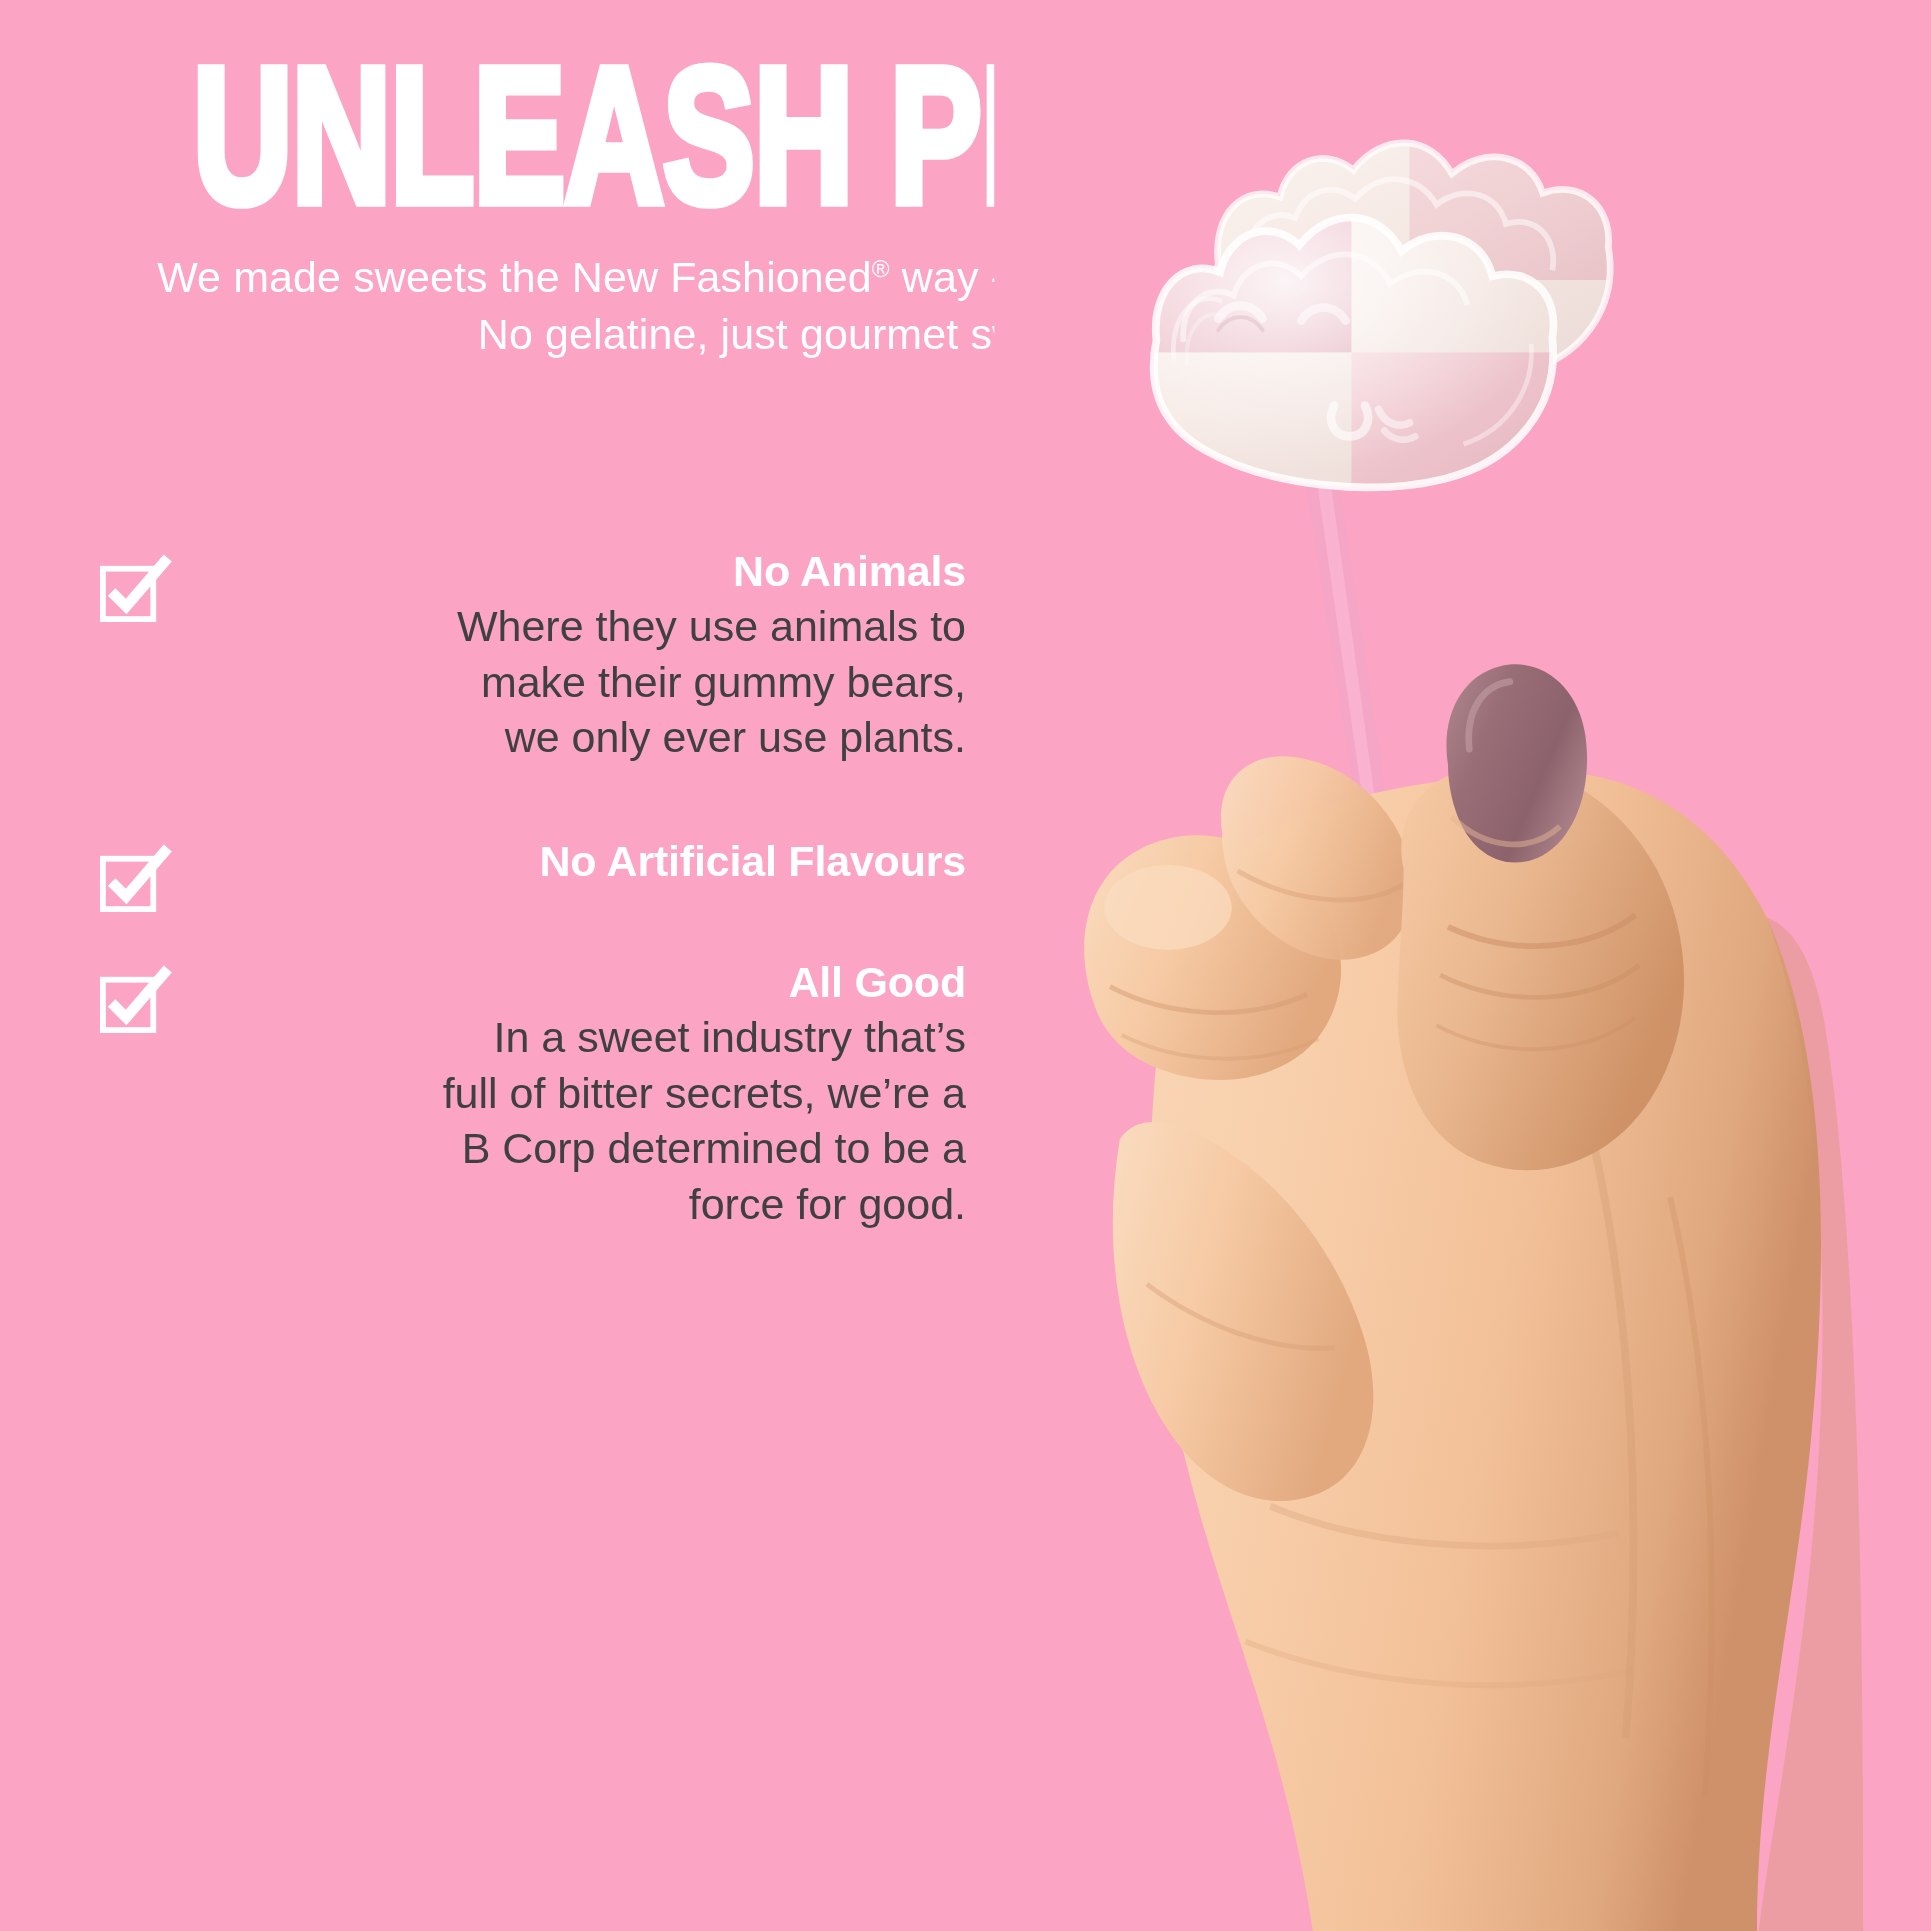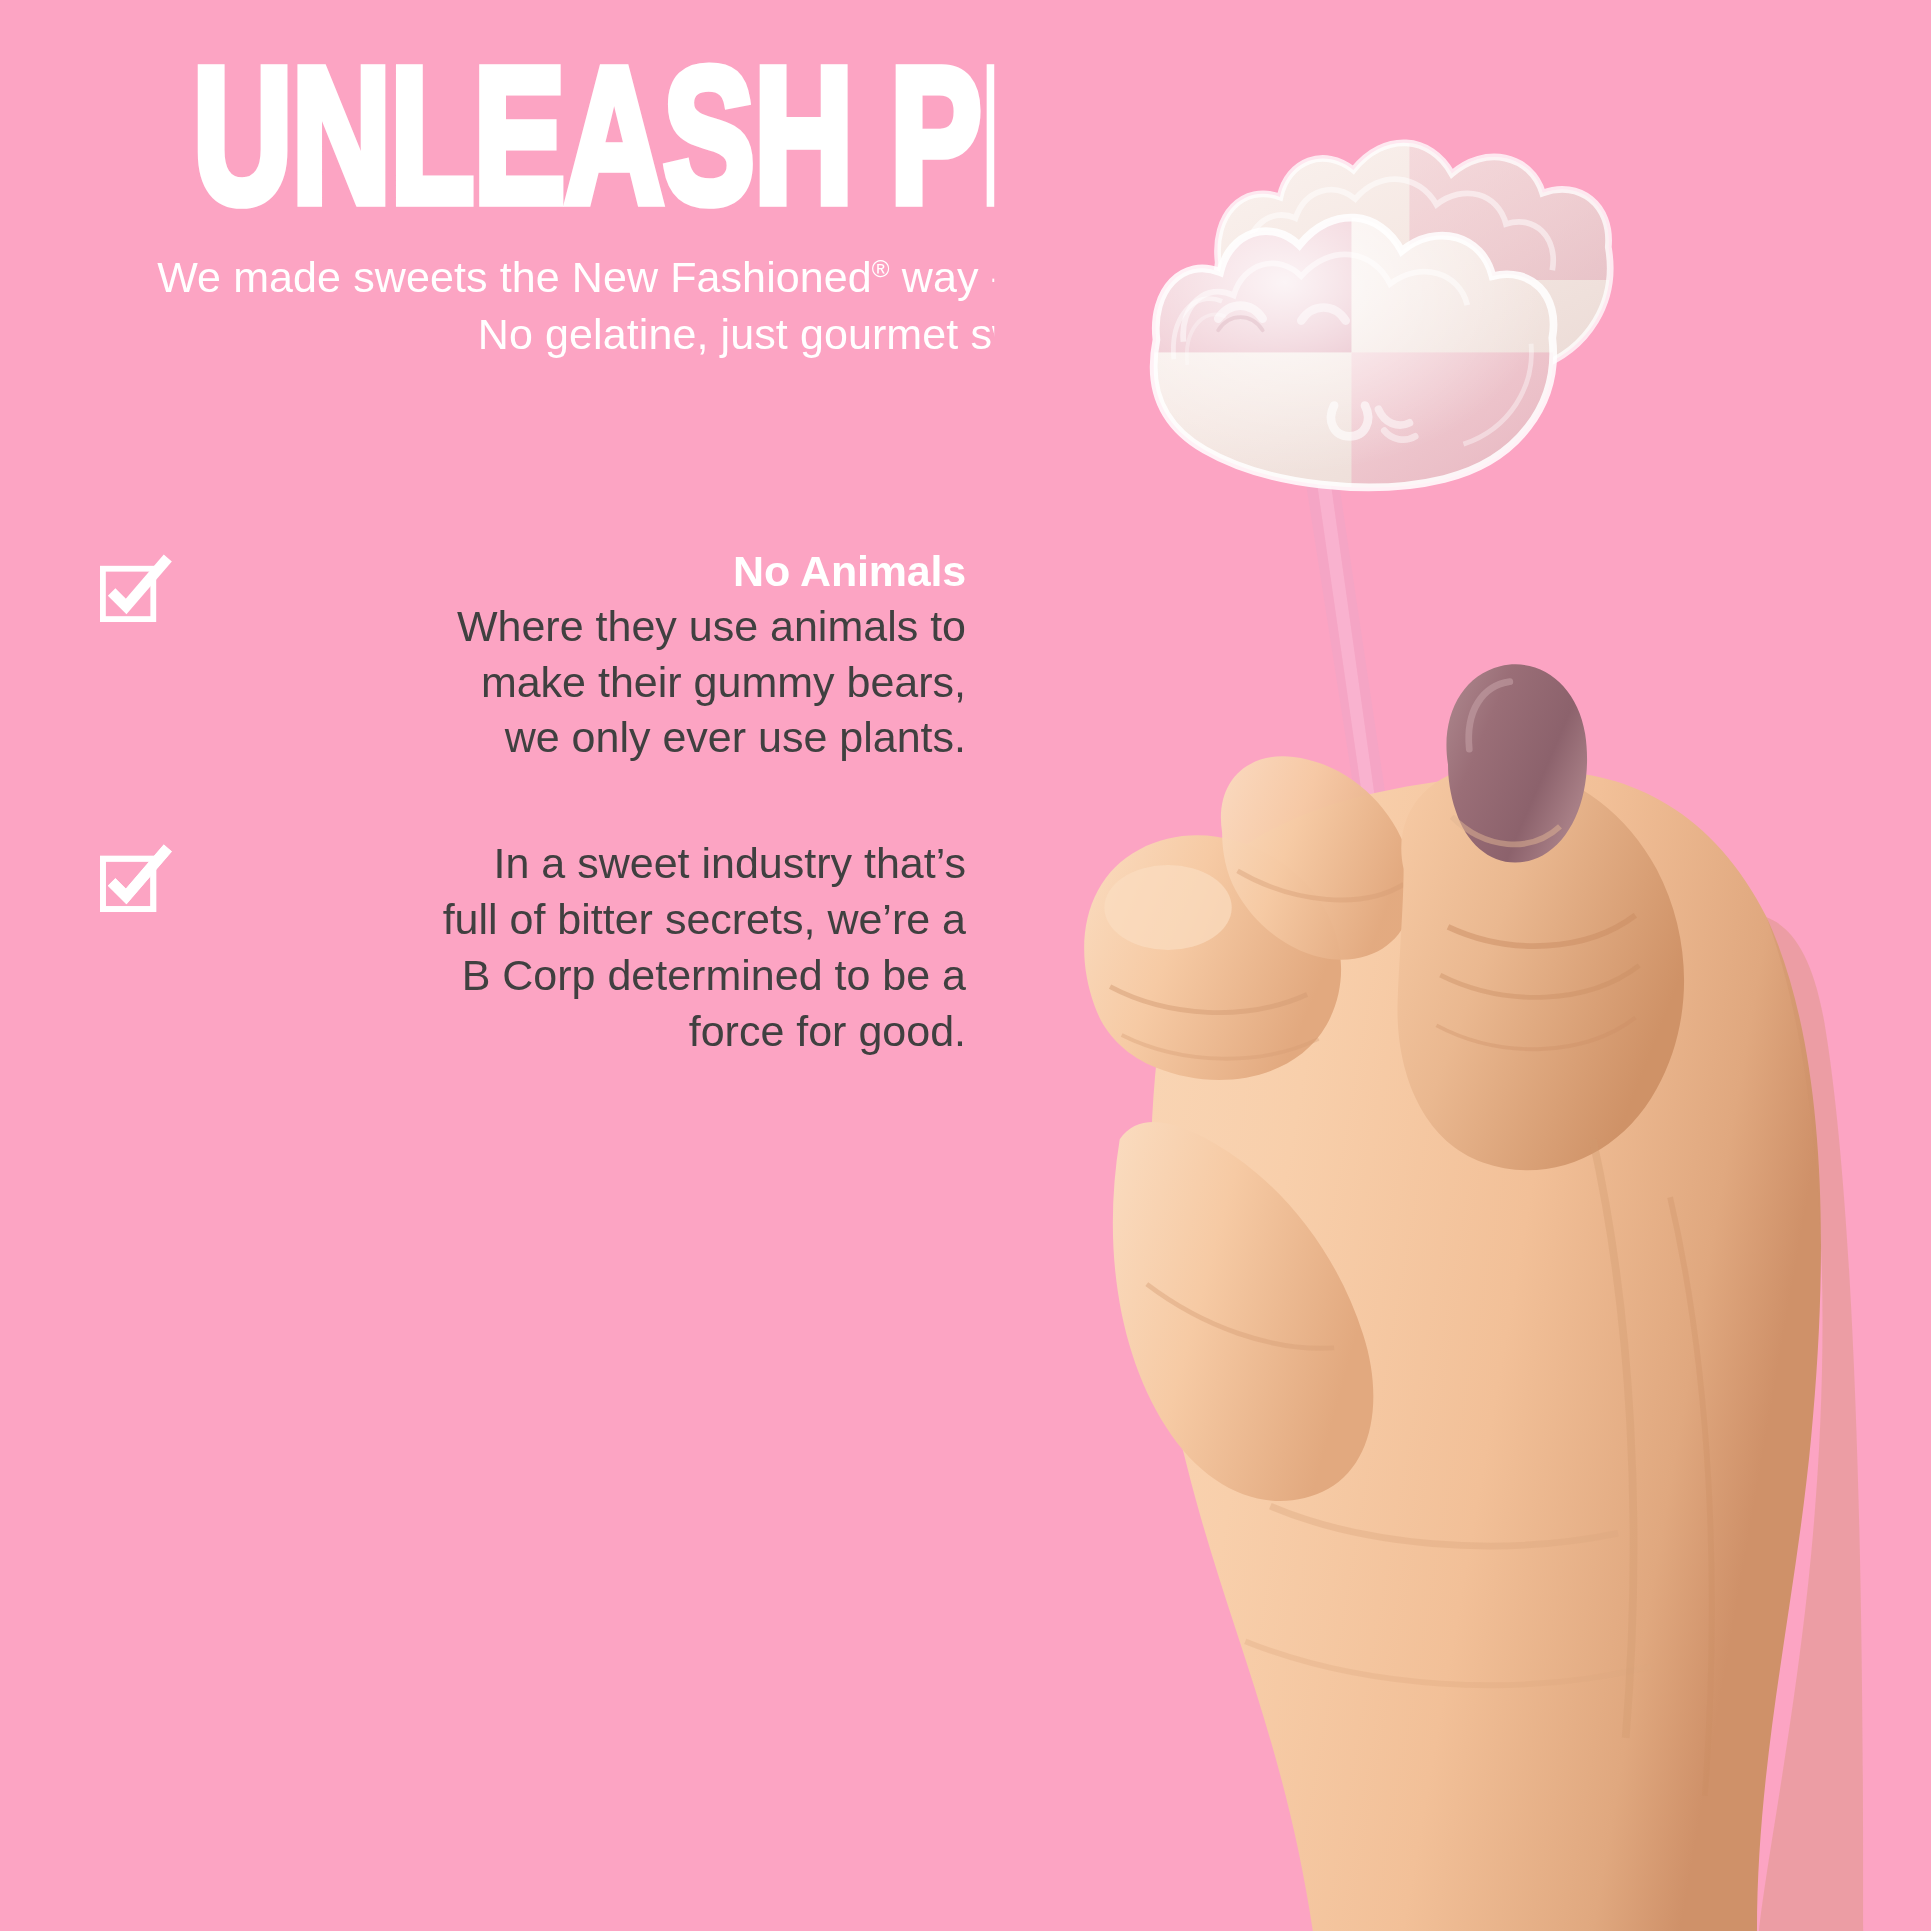--- a/index.html
+++ b/index.html
@@ -139,29 +139,31 @@
 we only ever use plants.</p>
     </div>
 
     <div class="feature">
       <span class="check-icon">
         <svg width="62" height="62" viewBox="0 0 64 64" overflow="visible" aria-hidden="true">
           <rect x="3" y="9" width="52" height="52" fill="none" stroke="#ffffff" stroke-width="6"></rect>
           <path d="M12 33 L27 48 L70 -2" fill="none" stroke="#ffffff" stroke-width="11" stroke-linecap="butt" stroke-linejoin="miter"></path>
         </svg>
       </span>
+      <p class="feature-title">No Artificial Flavours</p>
     </div>
 
     <div class="feature">
       <span class="check-icon">
         <svg width="62" height="62" viewBox="0 0 64 64" overflow="visible" aria-hidden="true">
           <rect x="3" y="9" width="52" height="52" fill="none" stroke="#ffffff" stroke-width="6"></rect>
           <path d="M12 33 L27 48 L70 -2" fill="none" stroke="#ffffff" stroke-width="11" stroke-linecap="butt" stroke-linejoin="miter"></path>
         </svg>
       </span>
+      <p class="feature-title">All Good</p>
       <p class="feature-body">In a sweet industry that’s
 full of bitter secrets, we’re a
 B Corp determined to be a
 force for good.</p>
     </div>
 
   </div>
 
   <div class="photo">
     <svg width="937" height="1931" viewBox="0 0 970 2000" aria-hidden="true">

